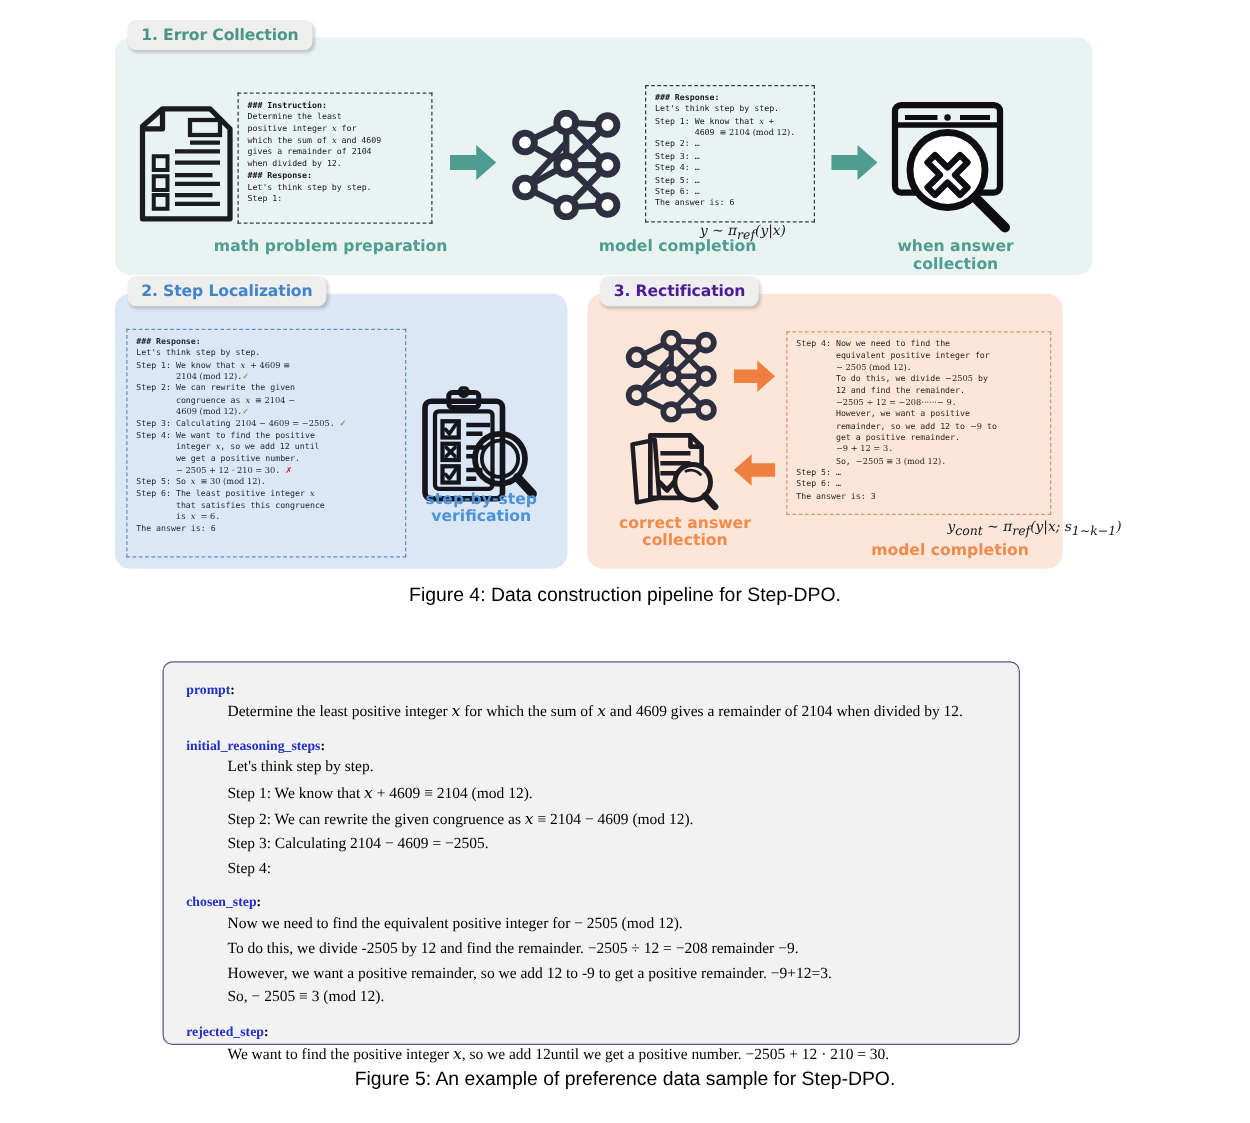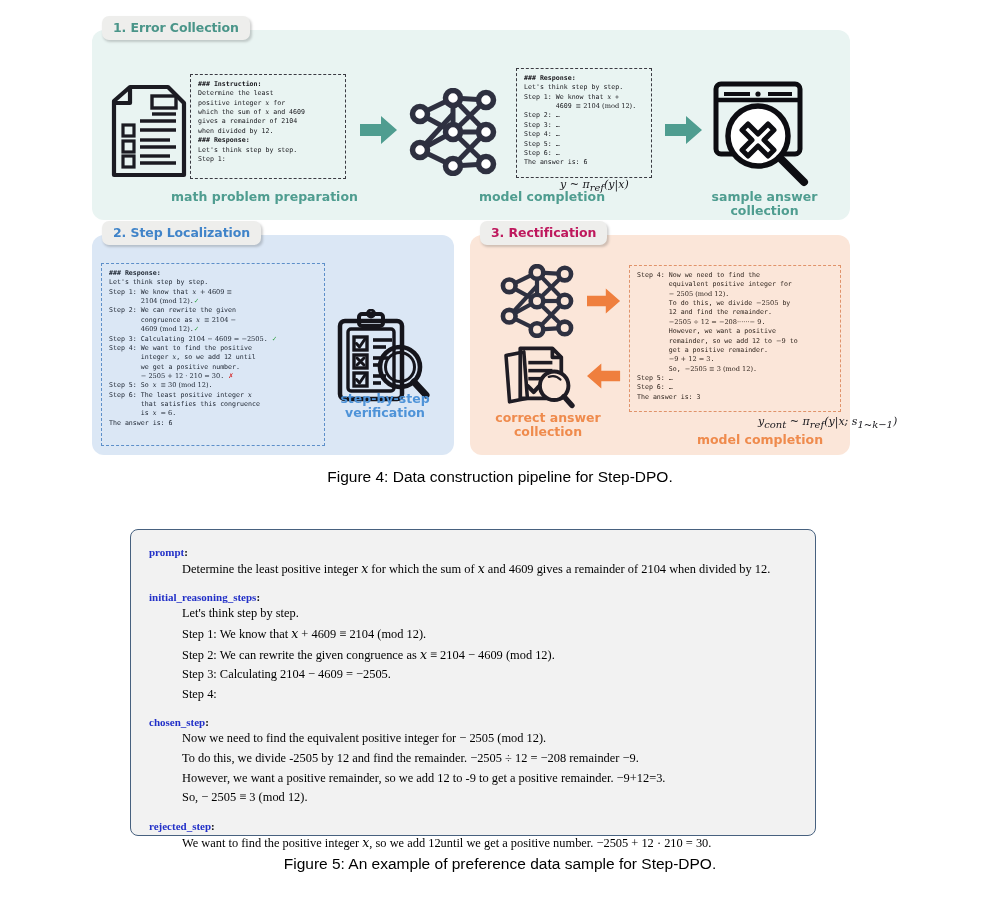--- a/index.html
+++ b/index.html
@@ -49,40 +49,41 @@
     font-size: 12.5px;
     text-align: center;
     line-height: 1.15;
   }
 
   
   #panel1 {
     left: 0px; top: 0px;
     width: 758px; height: 190px;
     background: #e9f4f2;
+    padding-left: 24px;
   }
   #panel1 .panel-title { color: #4a9589; }
   .cap-teal { color: #4f9d90; }
 
   
   #panel2 {
     left: 0px; top: 205px;
     width: 362px; height: 220px;
     background: #dbe7f5;
   }
   #panel2 .panel-title { color: #4084c9; }
   .cap-blue { color: #4e93d8; }
 
   
   #panel3 {
     left: 378px; top: 205px;
     width: 380px; height: 220px;
     background: #fbe6d9;
   }
-  #panel3 .panel-title { color: #be185d; }
+  #panel3 .panel-title { color: #4c1d95; }
   .cap-orange { color: #ef8b4d; }
 
   
   .codebox {
     position: absolute;
     border: 1.4px dashed #3a3a42;
     font-family: "DejaVu Sans Mono", monospace;
     font-size: 6.6px;
     line-height: 1.42;
     color: #17171c;
@@ -255,21 +256,21 @@
         <circle cx="48" cy="16" r="2.6" fill="#0d0d12"></circle>
         <line x1="58" y1="16" x2="82" y2="16" stroke="#0d0d12" stroke-width="4"></line>
         <circle cx="48" cy="58" r="30" fill="#ffffff" stroke="#0d0d12" stroke-width="5.5"></circle>
         <path d="M38 46 L48 56 L58 46 L64 52 L54 62 L64 72 L58 78 L48 68 L38 78 L32 72 L42 62 L32 52 Z" fill="none" stroke="#0d0d12" stroke-width="5" stroke-linejoin="round"></path>
         <line x1="70" y1="80" x2="94" y2="104" stroke="#0d0d12" stroke-width="8" stroke-linecap="round"></line>
       </svg>
     </div>
 
     <div class="panel-caption cap-teal" style="left:60px; top:160px; width:225px;">math problem preparation</div>
     <div class="panel-caption cap-teal" style="left:370px; top:160px; width:160px;">model completion</div>
-    <div class="panel-caption cap-teal" style="left:590px; top:160px; width:165px;">sample answer collection</div>
+    <div class="panel-caption cap-teal" style="left:590px; top:160px; width:165px;">when answer collection</div>
   </div>
 
   <div class="panel" id="panel2">
     <div class="panel-title">2. Step Localization</div>
 
     <div class="codebox blue" style="left:9px; top:28px; width:224px; height:183px;"><b>### Response:</b>
 Let's think step by step.
 Step 1: We know that <span class="mathi">x</span> <span class="mathn">+ 4609 ≡</span>
         <span class="mathn">2104 (mod 12)</span>.<span class="ok">✓</span>
 Step 2: We can rewrite the given

